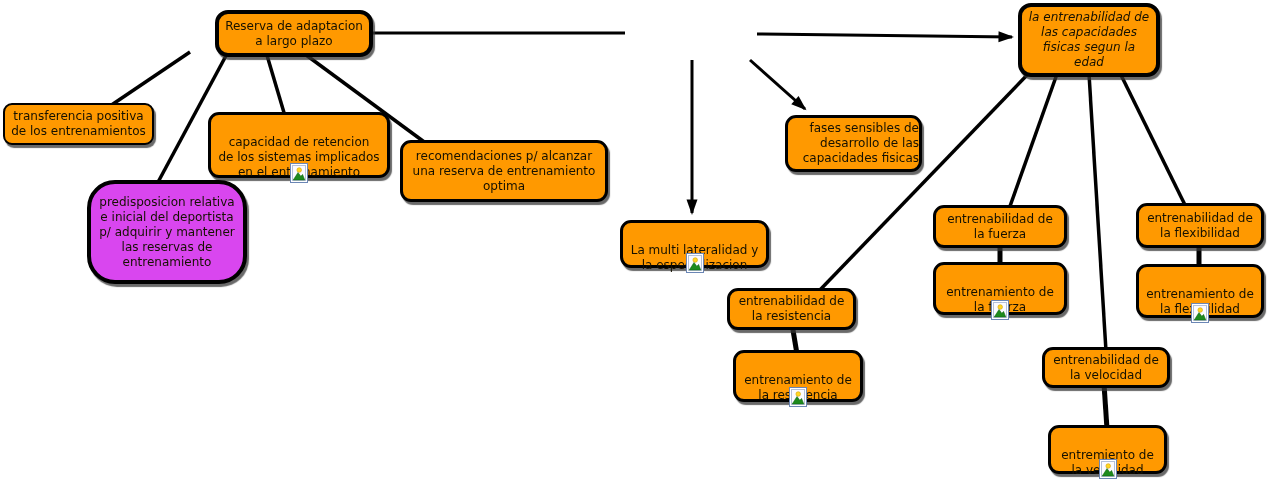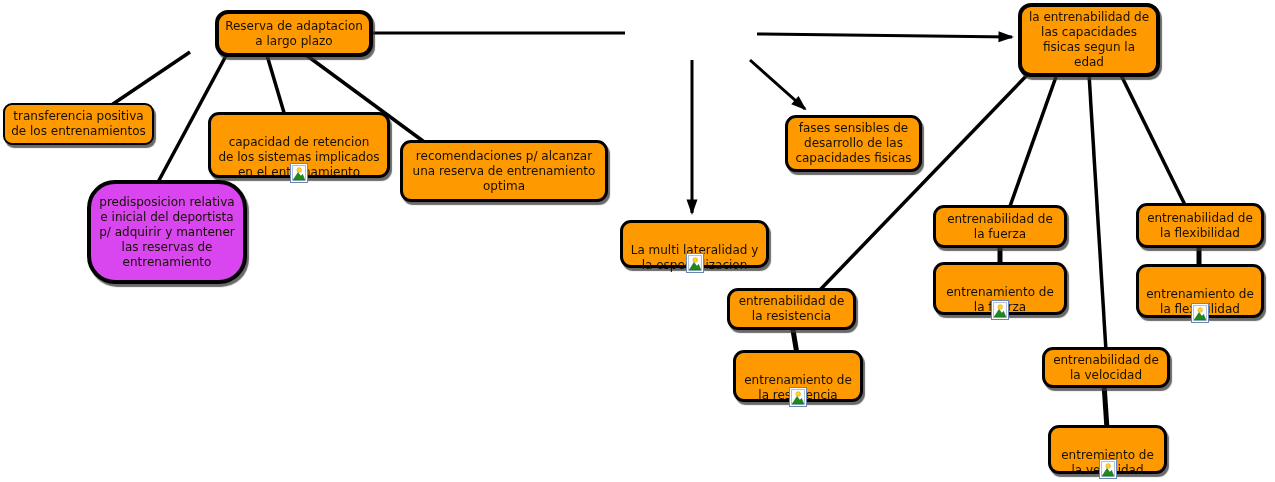--- a/index.html
+++ b/index.html
@@ -56,21 +56,21 @@
       <line x1="1199" y1="244" x2="1199" y2="268" stroke="#000000" stroke-width="5"></line>
       <line x1="1104" y1="384" x2="1107" y2="429" stroke="#000000" stroke-width="5"></line>
     </svg>
 
 
   <div class="node thick" style="left: 175px; top: 10px; width: 158px; height: 47px; background: rgb(255, 153, 0); margin-left: 40px;">
     <span class="label">Reserva de adaptacion
 a largo plazo</span>
   </div>
 
-  <div class="node thick" style="left: 1018px; top: 3px; width: 142px; height: 74px; background: rgb(255, 153, 0);">
+  <div class="node thick" style="left: 1018px; top: 3px; width: 142px; height: 74px; background: rgb(255, 153, 0); font-style: italic;">
     <span class="label">la entrenabilidad de
 las capacidades
 fisicas segun la
 edad</span>
   </div>
 
   <div class="node thin" style="left: 3px; top: 103px; width: 151px; height: 42px; background: rgb(255, 153, 0);">
     <span class="label">transferencia positiva
 de los entrenamientos</span>
   </div>
@@ -96,21 +96,21 @@
 las reservas de
 entrenamiento</span>
   </div>
 
   <div class="node" style="left: 400px; top: 140px; width: 208px; height: 62px; background: rgb(255, 153, 0);">
     <span class="label">recomendaciones p/ alcanzar
 una reserva de entrenamiento
 optima</span>
   </div>
 
-  <div class="node" style="left: 785px; top: 115px; width: 137px; height: 57px; background: rgb(255, 153, 0);">
+  <div class="node" style="left: 785px; top: 115px; width: 137px; height: 57px; background: rgb(255, 153, 0); text-align: right;">
     <span class="label">fases sensibles de
 desarrollo de las
 capacidades fisicas</span>
   </div>
 
   <div class="node has-icon" style="left: 620px; top: 220px; width: 149px; height: 48px; background: rgb(255, 153, 0); justify-content: flex-end;">
     <span class="label">La multi lateralidad y
 la especializacion</span>
     <span class="pic-icon">
       <svg width="18" height="20" viewBox="0 0 18 20">

